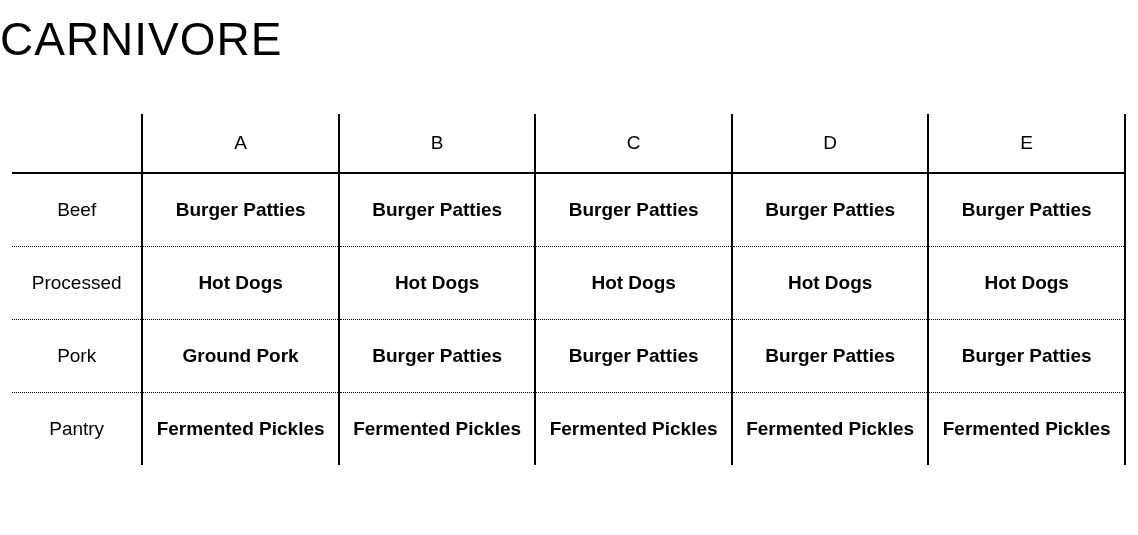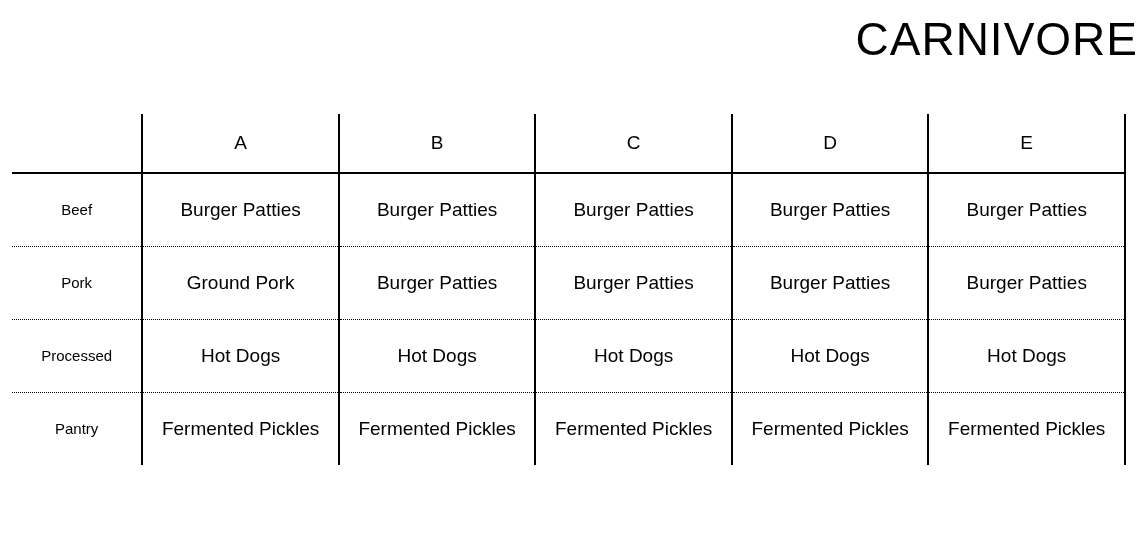--- a/index.html
+++ b/index.html
@@ -14,21 +14,21 @@
     color: #000000;
     overflow: hidden;
   }
   .page {
     position: relative;
     width: 1138px;
     height: 535px;
     box-sizing: border-box;
   }
   .title {
-    text-align: right;
+    text-align: left;
     font-size: 46px;
     font-weight: 400;
     letter-spacing: 1px;
     margin: 14px 0 0 0;
     padding: 0;
     line-height: 1.1;
   }
   .table-wrap {
     position: absolute;
     left: 12px;
@@ -69,34 +69,35 @@
   tr.header-row th.colhead.last {
     border-right: 2px solid #000;
   }
 
   
   tr.body-row td {
     height: 72px;
     border-bottom: 1px dotted #000;
   }
   tr.body-row td.rowlabel {
-    font-size: 15px;
+    font-size: 19px;
   }
   tr.body-row td.cell {
     border-left: 2px solid #000;
   }
   tr.body-row td.cell.last {
     border-right: 2px solid #000;
   }
   tr.body-row.last-row td {
     border-bottom: none;
   }
   .cell-text {
     display: block;
     padding: 0 6px;
+    font-weight: bold;
   }
 </style>
 </head>
 <body>
 
 <div class="page">
 
   <h1 class="title">CARNIVORE</h1>
 
   <div class="table-wrap">
@@ -132,53 +133,53 @@
               <span class="cell-text">Burger Patties</span>
             </td>
           <td class="cell">
               <span class="cell-text">Burger Patties</span>
             </td>
           <td class="cell last">
               <span class="cell-text">Burger Patties</span>
             </td>
         </tr>
         <tr class="body-row">
+          <td class="rowlabel">Processed</td>
+          <td class="cell">
+              <span class="cell-text">Hot Dogs</span>
+            </td>
+          <td class="cell">
+              <span class="cell-text">Hot Dogs</span>
+            </td>
+          <td class="cell">
+              <span class="cell-text">Hot Dogs</span>
+            </td>
+          <td class="cell">
+              <span class="cell-text">Hot Dogs</span>
+            </td>
+          <td class="cell last">
+              <span class="cell-text">Hot Dogs</span>
+            </td>
+        </tr>
+        <tr class="body-row">
           <td class="rowlabel">Pork</td>
           <td class="cell">
               <span class="cell-text">Ground Pork</span>
             </td>
           <td class="cell">
               <span class="cell-text">Burger Patties</span>
             </td>
           <td class="cell">
               <span class="cell-text">Burger Patties</span>
             </td>
           <td class="cell">
               <span class="cell-text">Burger Patties</span>
             </td>
           <td class="cell last">
               <span class="cell-text">Burger Patties</span>
-            </td>
-        </tr>
-        <tr class="body-row">
-          <td class="rowlabel">Processed</td>
-          <td class="cell">
-              <span class="cell-text">Hot Dogs</span>
-            </td>
-          <td class="cell">
-              <span class="cell-text">Hot Dogs</span>
-            </td>
-          <td class="cell">
-              <span class="cell-text">Hot Dogs</span>
-            </td>
-          <td class="cell">
-              <span class="cell-text">Hot Dogs</span>
-            </td>
-          <td class="cell last">
-              <span class="cell-text">Hot Dogs</span>
             </td>
         </tr>
         <tr class="body-row last-row">
           <td class="rowlabel">Pantry</td>
           <td class="cell">
               <span class="cell-text">Fermented Pickles</span>
             </td>
           <td class="cell">
               <span class="cell-text">Fermented Pickles</span>
             </td>

